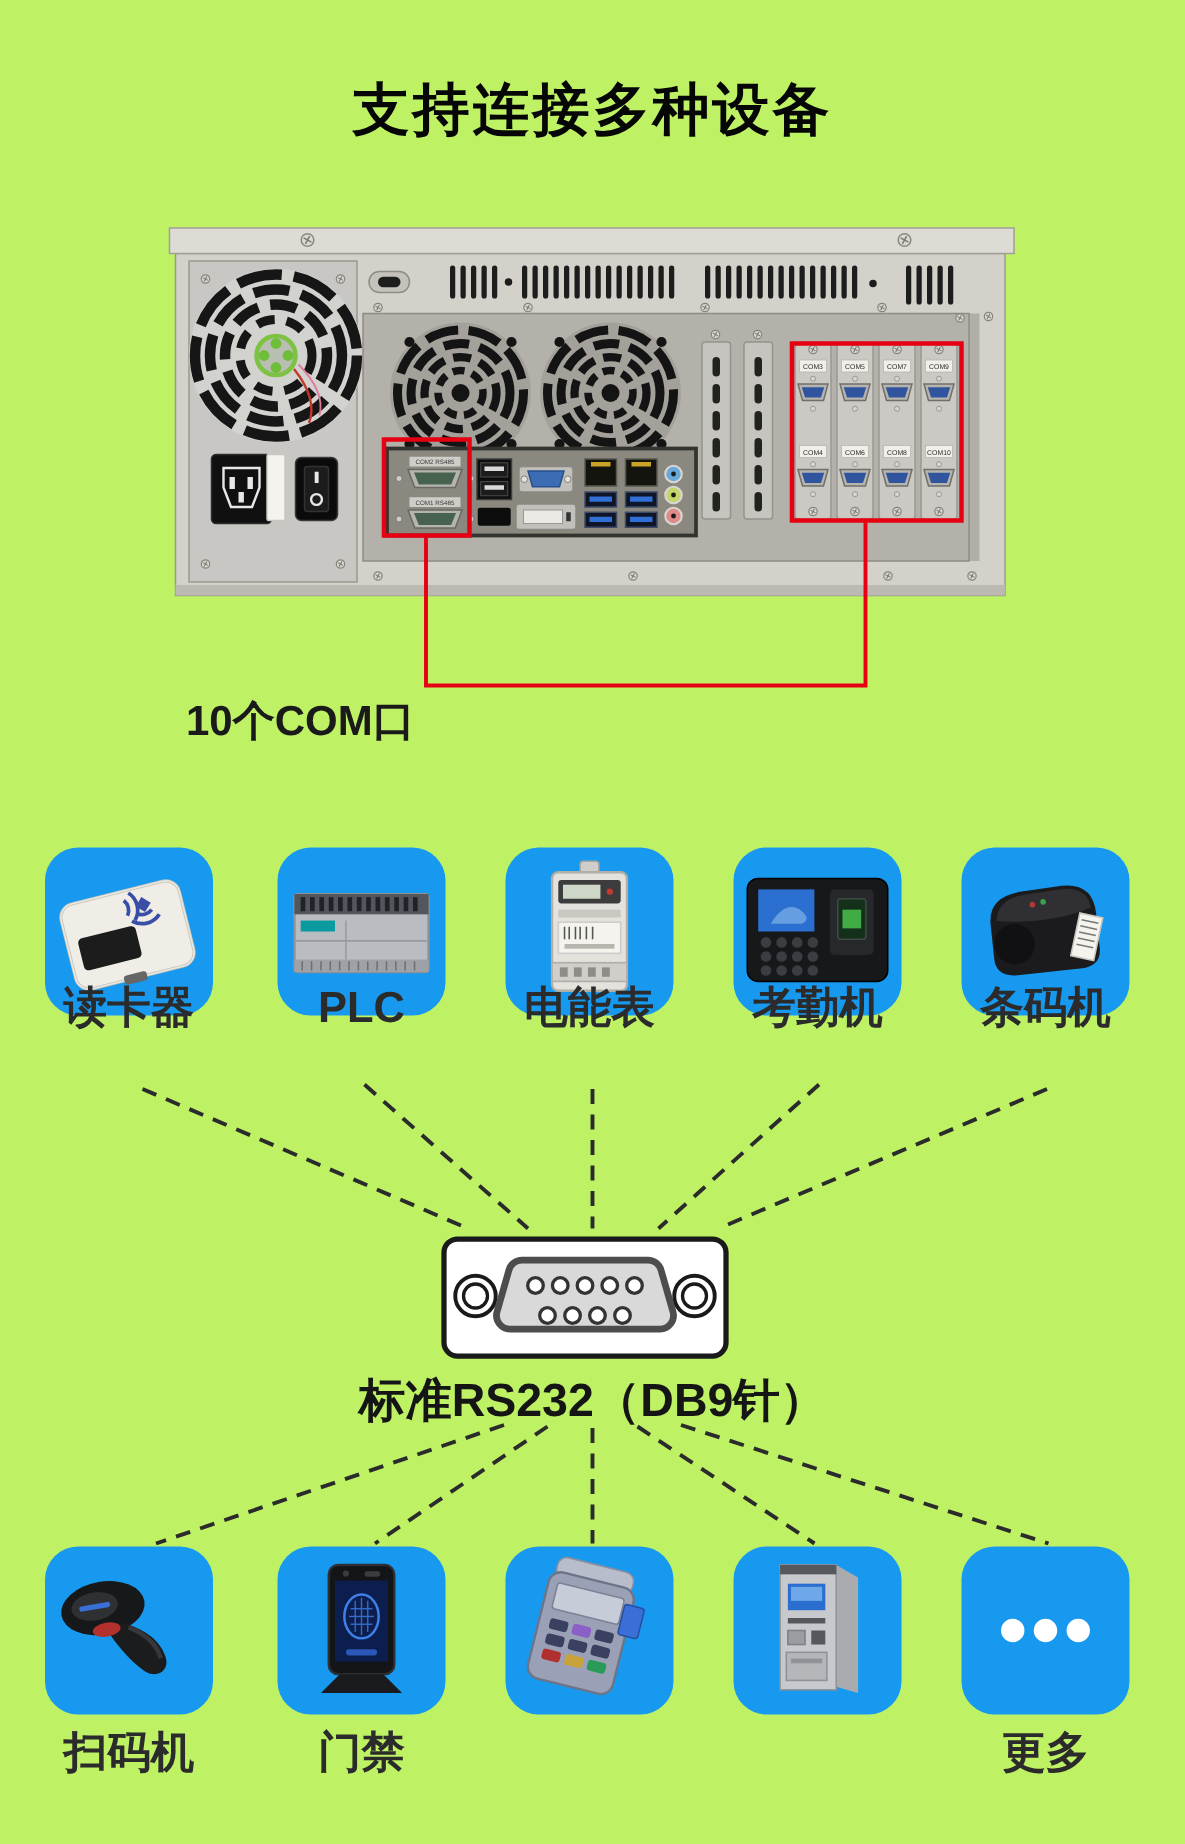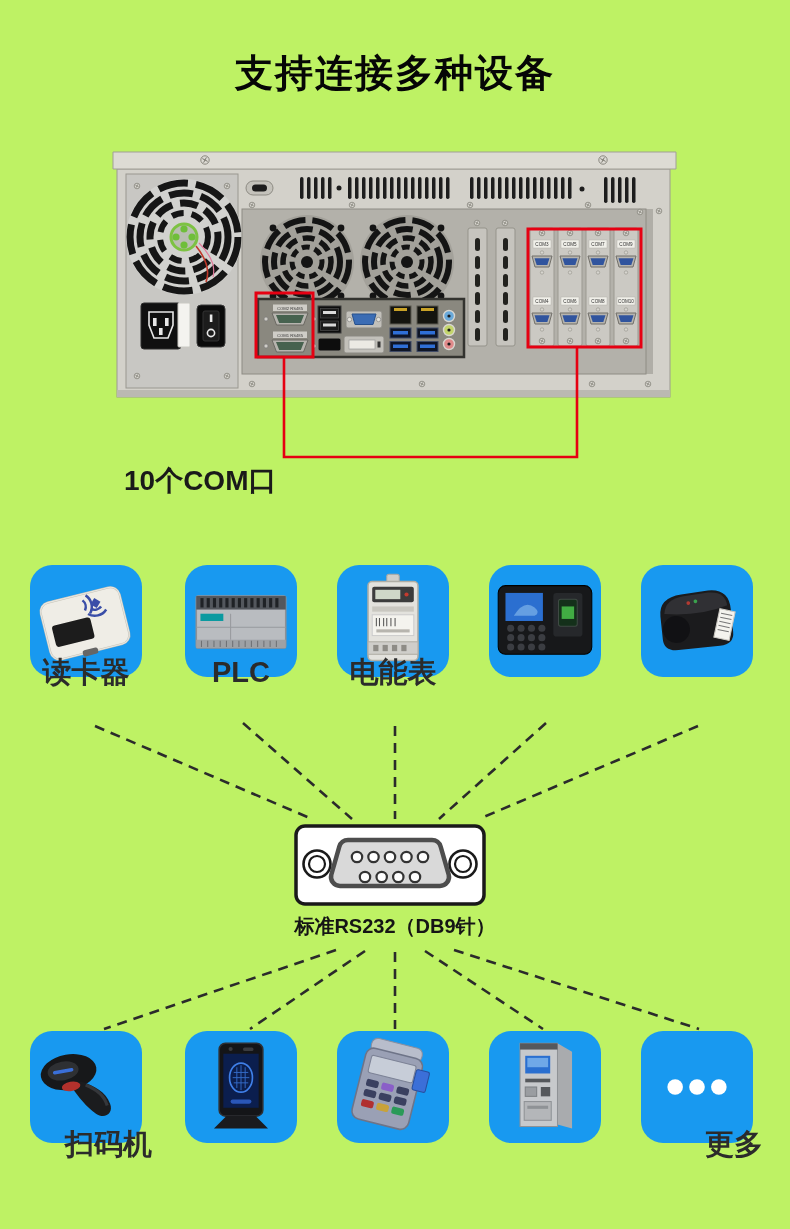--- a/index.html
+++ b/index.html
@@ -4,28 +4,28 @@
 <style>
   html,body{margin:0;padding:0;background:#fff;}
   .canvas{position:relative;width:790px;height:1229px;background:#bef264;overflow:hidden;
           font-family:"Liberation Sans",sans-serif;color:#222;}
   .page-title{position:absolute;top:48px;left:0;width:790px;text-align:center;
               font-size:38px;font-weight:800;letter-spacing:2px;color:#060606;}
   #scene{position:absolute;top:0;left:0;}
   .callout{position:absolute;top:462px;left:124px;width:600px;
            font-size:28px;font-weight:600;color:#1a1a1a;}
   .rs232-label{position:absolute;top:913px;left:95px;width:600px;text-align:center;
-               font-size:20px;font-weight:600;color:#151515;}
+               font-size:31px;font-weight:600;color:#151515;}
   .tile{position:absolute;width:112px;height:112px;border-radius:22px;background:#1899f0;
         display:flex;align-items:center;justify-content:center;overflow:hidden;}
   .tile svg{display:block;}
   .dev-label{position:absolute;width:132px;text-align:center;font-size:29px;font-weight:600;
              color:#2b2b2b;line-height:1.15;}
   .r1{top:565px;} .r2{top:1031px;}
-  .l1{top:656px;} .l2{top:1128px;text-align:right;}
+  .l1{top:656px;} .l2{top:1153px;}
 </style>
 </head>
 <body>
 
 <div class="canvas">
 
   <div class="page-title">支持连接多种设备</div>
 
   <svg id="scene" width="790" height="1229" viewBox="0 0 790 1229">
     <defs>
@@ -501,20 +501,22 @@
         </g>
         <circle cx="44" cy="32" r="1.8" fill="#b33a32"></circle>
           <circle cx="51" cy="31" r="1.8" fill="#3aa14d"></circle>
       </g>
     </svg>
   </div>
 
   <div class="dev-label l1" style="left:20px">读卡器</div>
   <div class="dev-label l1" style="left:327px">电能表</div>
   <div class="dev-label l1" style="left:175px">PLC</div>
+  <div class="dev-label l1" style="left:479px">考勤机</div>
+  <div class="dev-label l1" style="left:631px">条码机</div>
 
   <div class="tile r2" style="left:30px">
     <svg width="104" height="104" viewBox="0 0 100 100">
       <g transform="rotate(-10 50 50)">
         <ellipse cx="36" cy="33" rx="27" ry="17" fill="#17181a"></ellipse>
         <ellipse cx="31" cy="31" rx="15" ry="9" fill="#2e3033"></ellipse>
         <rect x="21" y="29.5" width="20" height="3.4" rx="1.7" fill="#3a6fd8"></rect>
         <path d="M46 44 C58 50 68 58 70 70 C72 80 62 84 55 77 C47 69 41 58 37 49 Z" fill="#1b1c1e"></path>
         <path d="M50 48 C60 54 66 62 67 71" fill="none" stroke="#35373b" stroke-width="3"></path>
         <ellipse cx="36" cy="47" rx="9" ry="4.5" fill="#b3312c"></ellipse>
@@ -577,15 +579,16 @@
   </div>
   <div class="tile r2" style="left:641px">
     <svg width="104" height="104" viewBox="0 0 100 100">
       <circle cx="29" cy="50" r="7.5" fill="#ffffff"></circle>
       <circle cx="50" cy="50" r="7.5" fill="#ffffff"></circle>
       <circle cx="71" cy="50" r="7.5" fill="#ffffff"></circle>
     </svg>
   </div>
 
   <div class="dev-label l2" style="left:20px">扫码机</div>
+  <div class="dev-label l2" style="left:175px">门禁</div>
   <div class="dev-label l2" style="left:631px">更多</div>
 
 </div>
 
 </body></html>

